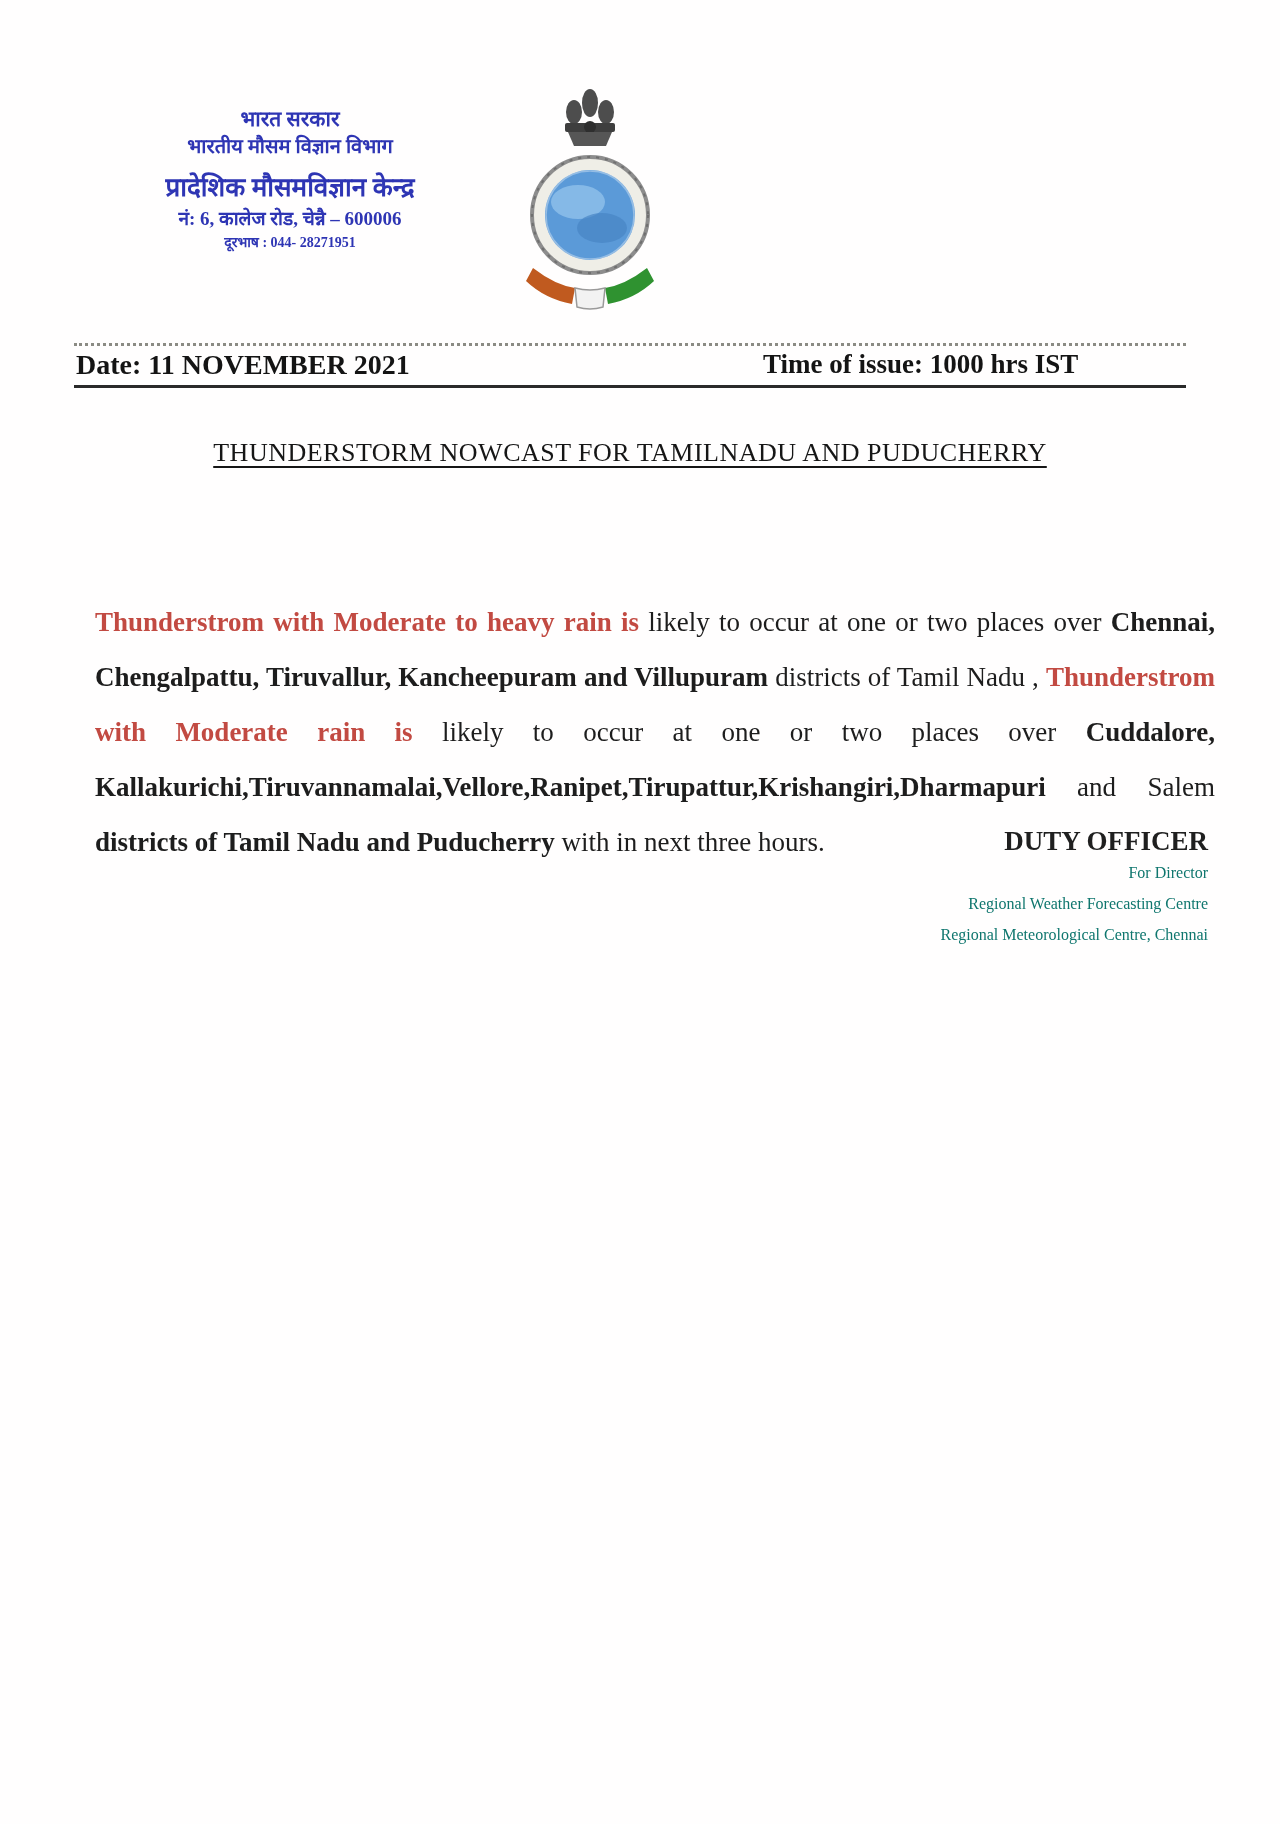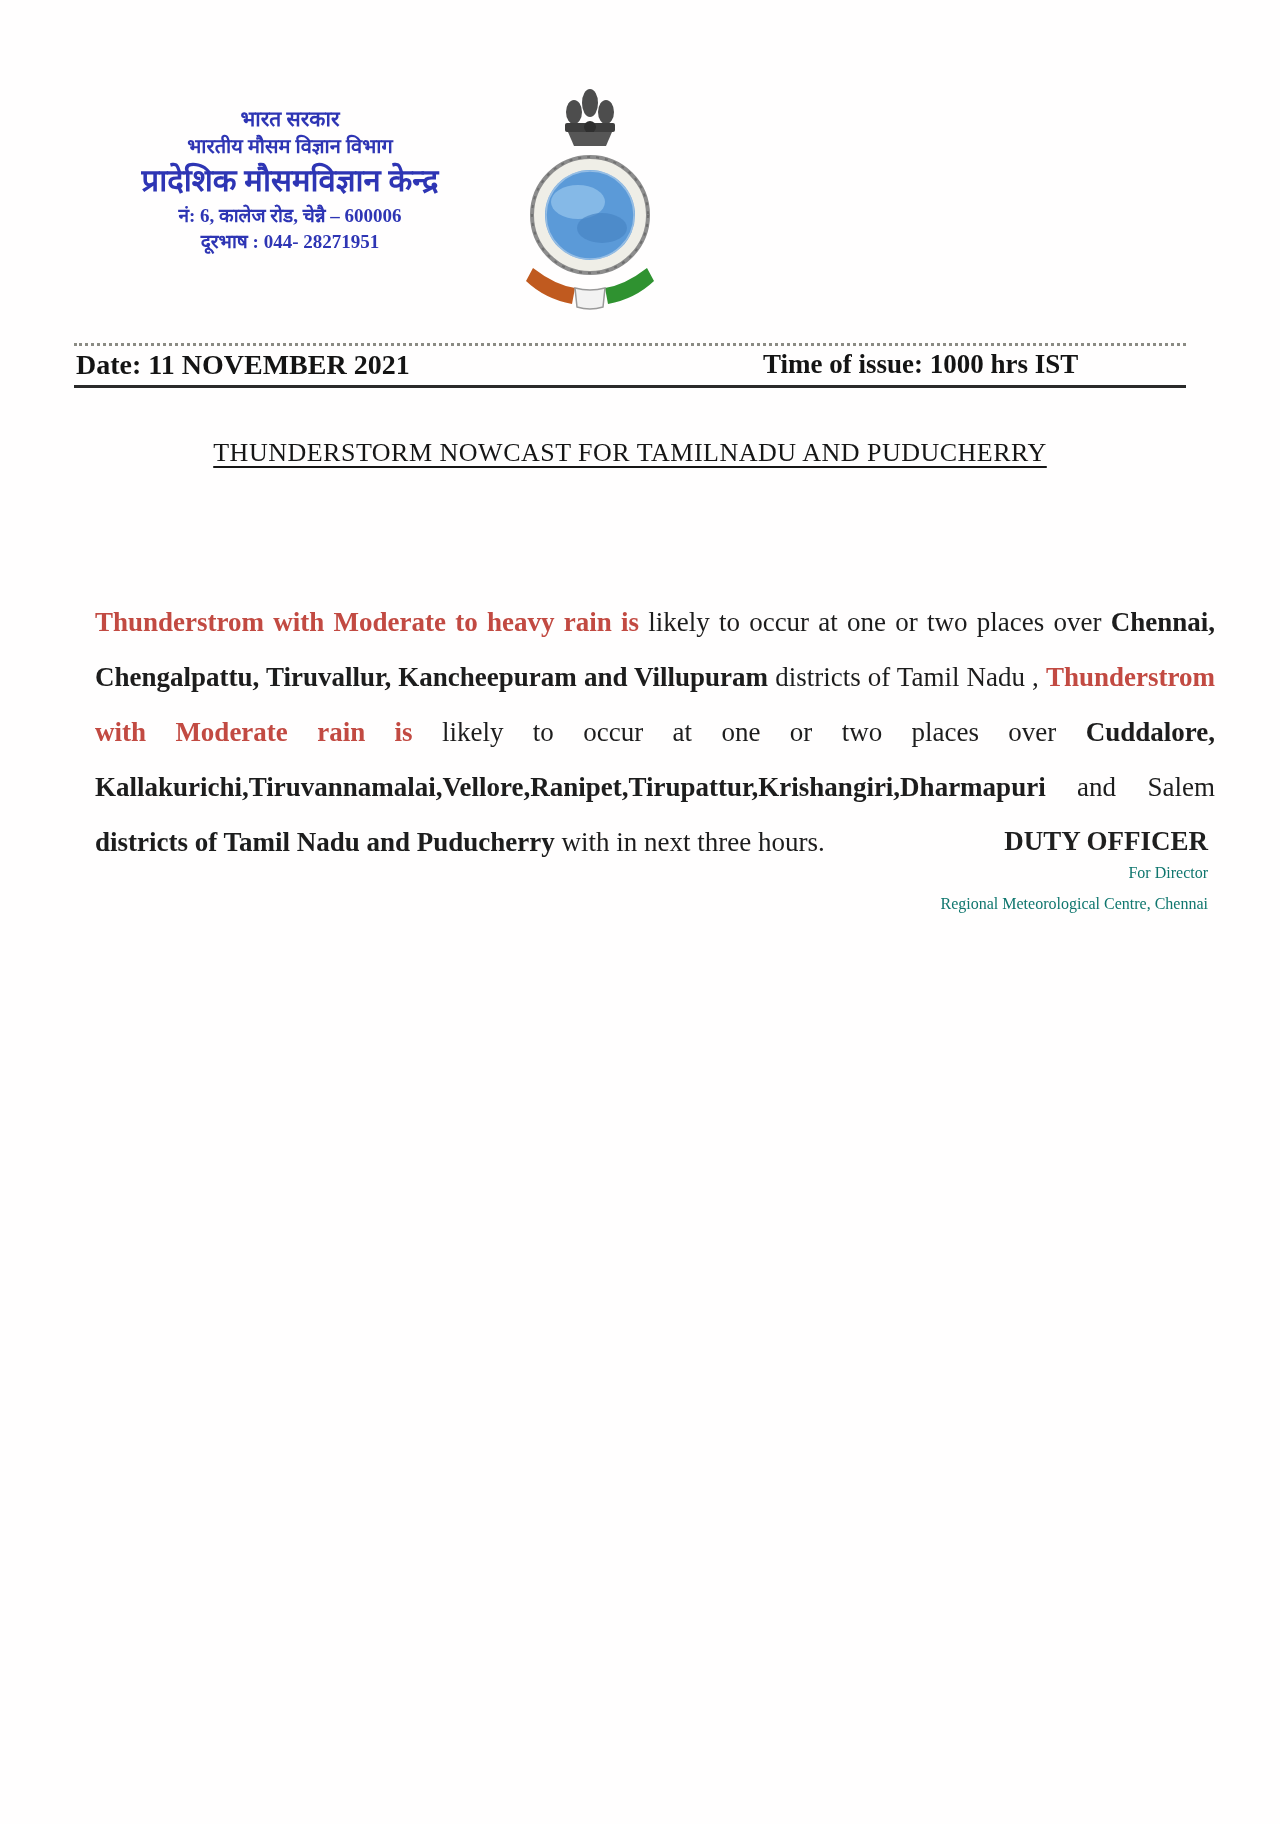--- a/index.html
+++ b/index.html
@@ -13,23 +13,23 @@
   }
   
   .hindi-block{
     position:absolute;left:130px;top:106px;width:320px;
     text-align:center;color:#2e35b4;
     font-family:Liberation Serif, serif;
     line-height:1.3;
   }
   .hindi-l1{font-size:21px;font-weight:600;}
   .hindi-l2{font-size:20px;font-weight:600;}
-  .hindi-l3{font-size:31px;font-weight:800;margin-top:2px;}
+  .hindi-l3{font-size:26px;font-weight:800;margin-top:12px;}
   .hindi-l4{font-size:19px;font-weight:700;margin-top:2px;}
-  .hindi-l5{font-size:19px;font-weight:800;margin-top:2px;}
+  .hindi-l5{font-size:14px;font-weight:800;margin-top:2px;}
   .emblem-wrap{position:absolute;left:505px;top:82px;width:170px;height:228px;}
   .english-block{
     position:absolute;left:615px;top:104px;width:430px;
     text-align:center;
     font-family:"Liberation Sans", sans-serif;
     line-height:1.45;
   }
   .eng-l1{font-size:20px;font-weight:700;color:#4a4f9e;}
   .eng-l2{font-size:19px;font-weight:600;color:#4a4f9e;letter-spacing:.3px;}
   .eng-l3{font-size:23px;font-weight:800;color:#2b31c0;margin-top:6px;}
@@ -122,16 +122,17 @@
   <div class="time-label">Time of issue: 1000 hrs IST</div>
   <div class="rule-bottom"></div>
 
   <div class="doc-title">THUNDERSTORM NOWCAST FOR TAMILNADU AND PUDUCHERRY</div>
 
   <p class="body-par"><span class="seg-red">Thunderstrom with Moderate to heavy  rain is</span><span class="seg-normal">  likely to occur at one or two places over </span><span class="seg-bold">Chennai, Chengalpattu, Tiruvallur, Kancheepuram and  Villupuram</span><span class="seg-normal"> districts of Tamil Nadu , </span><span class="seg-red">Thunderstrom with Moderate rain is</span><span class="seg-normal">  likely to occur at one or two places over </span><span class="seg-bold">Cuddalore, Kallakurichi,Tiruvannamalai,Vellore,Ranipet,Tirupattur,Krishangiri,Dharmapuri</span><span class="seg-normal"> and Salem </span><span class="seg-bold">districts of Tamil Nadu and Puducherry</span><span class="seg-normal"> with in next  three hours.</span></p>
 
   <div class="signature">
     <div class="sig-l1">DUTY OFFICER</div>
     <div class="sig-l2">For Director</div>
+    <div class="sig-l3">Regional Weather Forecasting Centre</div>
     <div class="sig-l4">Regional Meteorological Centre, Chennai</div>
   </div>
 
 </div>
 
 </body></html>

